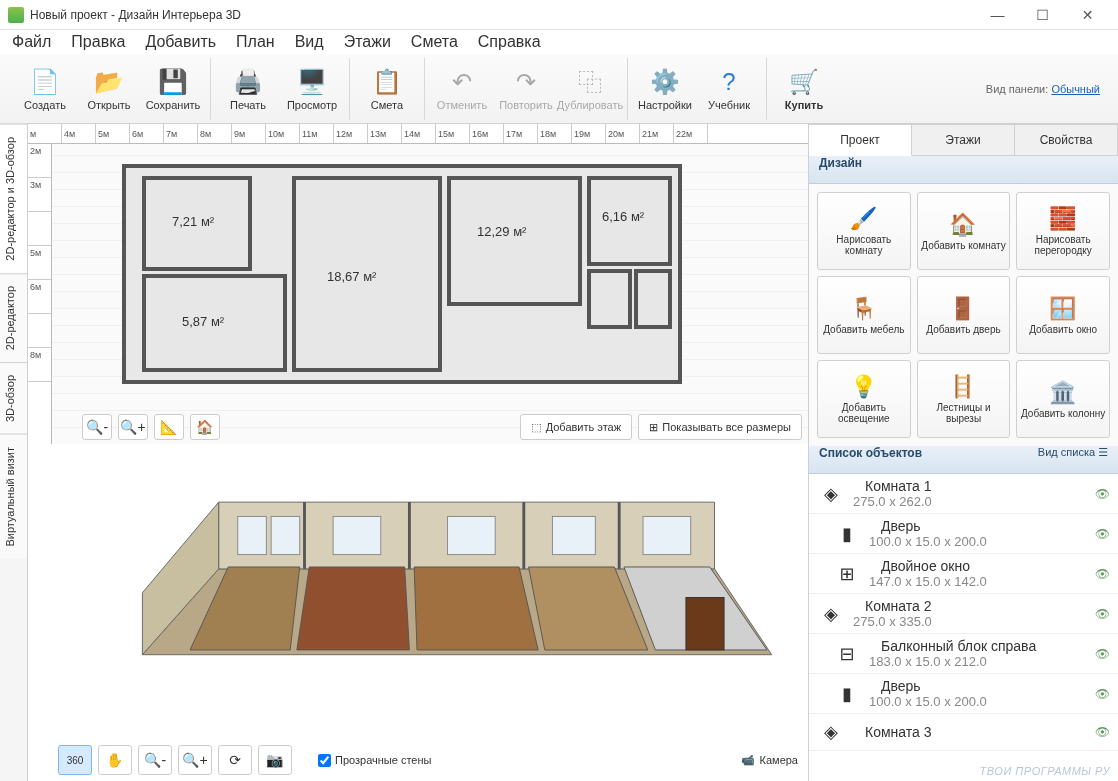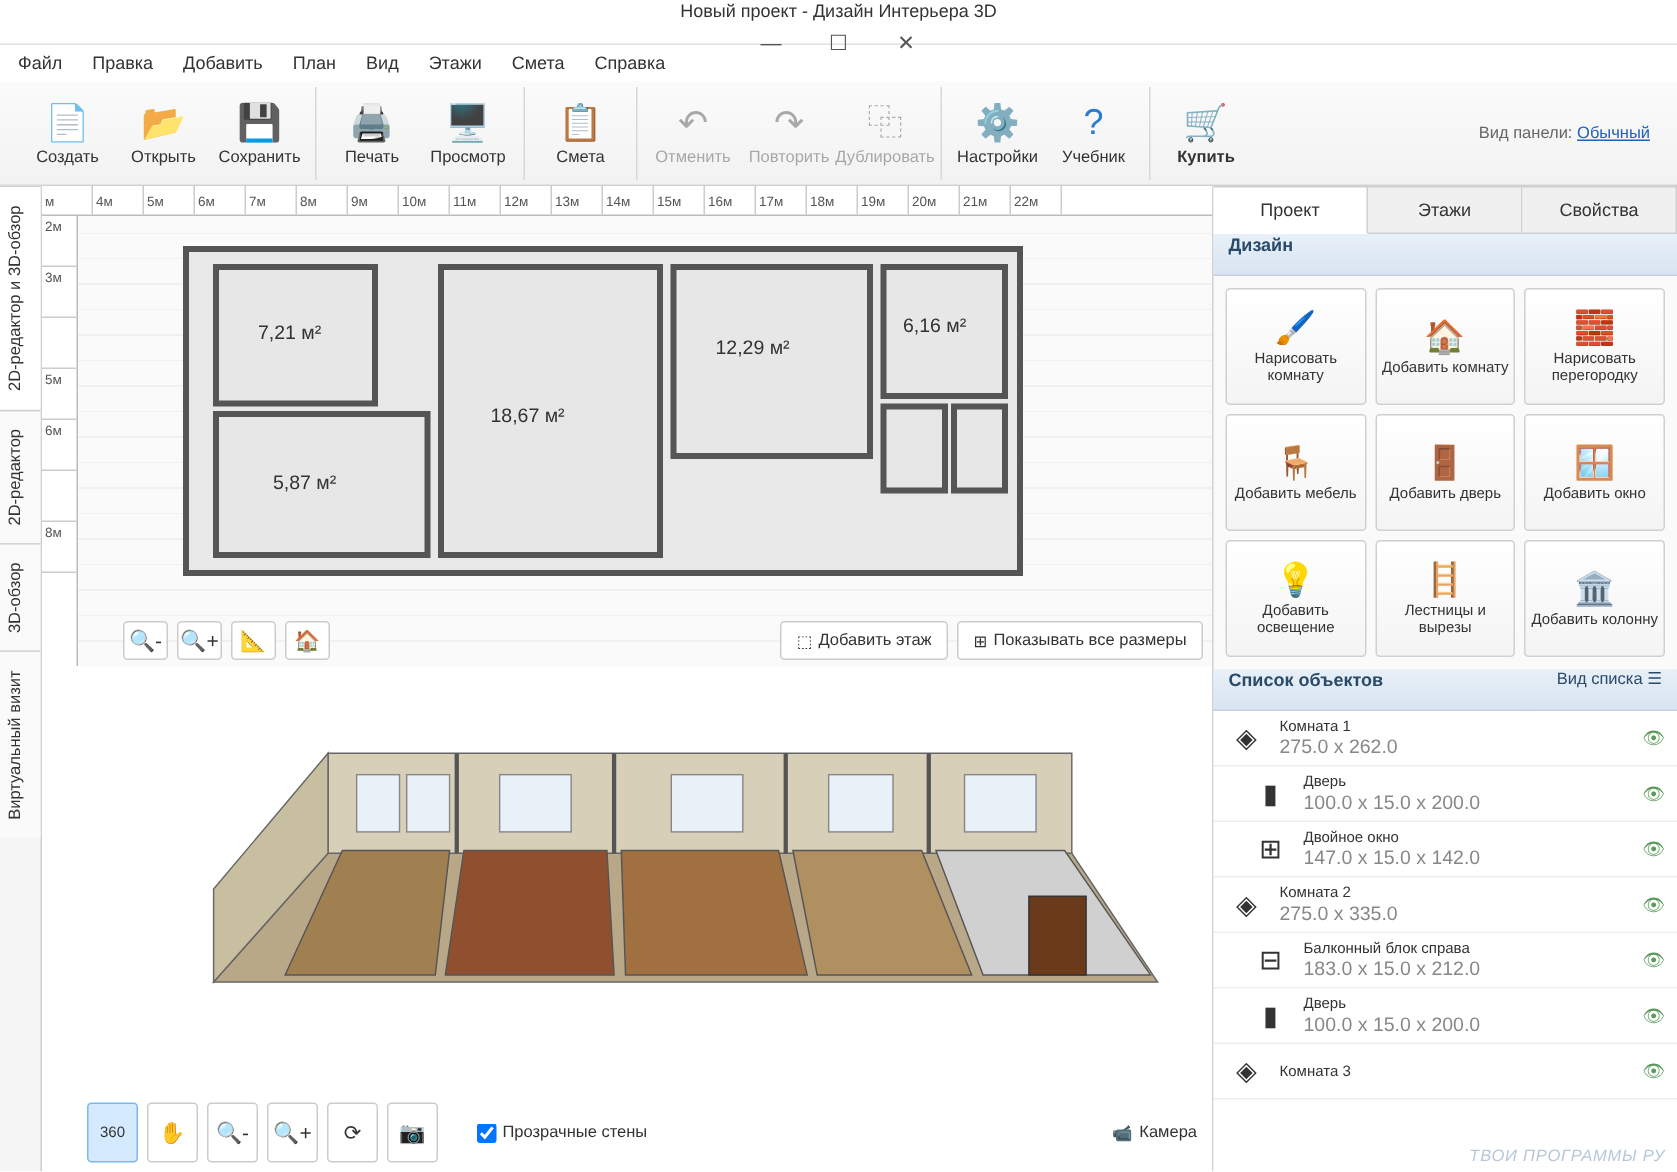--- a/index.html
+++ b/index.html
@@ -1,25 +1,25 @@
 <!DOCTYPE html>
 <html><head>
 <meta charset="utf-8">
 <style>
 * { box-sizing: border-box; margin: 0; padding: 0; font-family: 'Segoe UI', Tahoma, sans-serif; }
 body { background: #fff; width: 1118px; height: 781px; overflow: hidden; font-size: 12px; color: #333; }
 
-.titlebar { height: 30px; display: flex; align-items: center; padding: 0 8px; border-bottom: 1px solid #e0e0e0; flex-direction: column; }
+.titlebar { height: 30px; display: flex; align-items: center; padding: 0 8px; border-bottom: 1px solid #e0e0e0; }
 .titlebar .app-icon { width: 16px; height: 16px; background: linear-gradient(#8bc34a, #4caf50); border-radius: 2px; margin-right: 6px; }
 .titlebar .title { flex: 1; font-size: 12px; }
 .titlebar .win-controls { display: flex; gap: 0; }
 .titlebar .win-btn { width: 45px; height: 28px; display: flex; align-items: center; justify-content: center; cursor: pointer; font-size: 14px; color: #555; }
 
 .menubar { height: 24px; display: flex; align-items: center; padding: 0 4px; gap: 4px; }
-.menubar .menu-item { padding: 2px 8px; cursor: pointer; font-size: 12px; }
+.menubar .menu-item { padding: 2px 8px; cursor: pointer; font-size: 16px; }
 
 .toolbar { height: 70px; display: flex; align-items: center; padding: 4px 8px; border-bottom: 1px solid #d0d0d0; background: linear-gradient(#fbfbfb,#f2f2f2); }
 .tool-group { display: flex; gap: 2px; padding: 0 6px; border-right: 1px solid #d8d8d8; height: 62px; align-items: center; }
 .tool-btn { display: flex; flex-direction: column; align-items: center; justify-content: center; width: 62px; height: 58px; cursor: pointer; border-radius: 3px; gap: 2px; }
 .tool-btn .icon { width: 32px; height: 32px; display: flex; align-items: center; justify-content: center; font-size: 24px; }
 .tool-btn .lbl { font-size: 11px; text-align: center; line-height: 1; }
 .tool-btn.disabled { opacity: 0.4; cursor: default; }
 .toolbar .spacer { flex: 1; }
 .panel-mode { font-size: 11px; color: #666; padding-right: 10px; }
 .panel-mode a { color: #2060c0; text-decoration: underline; cursor: pointer; }
@@ -44,39 +44,39 @@
 .plan-toolbar-bottom { position: absolute; bottom: 4px; left: 30px; display: flex; gap: 6px; align-items: center; }
 .plan-toolbar-bottom .pbtn { width: 30px; height: 26px; border: 1px solid #ccc; background: #fff; border-radius: 3px; display: flex; align-items: center; justify-content: center; cursor: pointer; font-size: 14px; }
 .plan-toolbar-right { position: absolute; bottom: 4px; right: 6px; display: flex; gap: 6px; }
 .plan-toolbar-right .pbtn2 { height: 26px; padding: 0 10px; border: 1px solid #ccc; background: #fff; border-radius: 3px; display: flex; align-items: center; gap: 4px; cursor: pointer; font-size: 11px; }
 
 .view3d { flex: 1; background: #fff; position: relative; overflow: hidden; }
 .render { position: absolute; left: 60px; top: 20px; right: 20px; bottom: 50px; }
 .render svg { width: 100%; height: 100%; }
 
 .view3d-toolbar { position: absolute; bottom: 6px; left: 30px; right: 10px; display: flex; gap: 6px; align-items: center; }
-.view3d-toolbar .vbtn { width: 34px; height: 40px; border: 1px solid #ccc; background: #fff; border-radius: 3px; display: flex; align-items: center; justify-content: center; cursor: pointer; font-size: 14px; text-align: right; }
+.view3d-toolbar .vbtn { width: 34px; height: 30px; border: 1px solid #ccc; background: #fff; border-radius: 3px; display: flex; align-items: center; justify-content: center; cursor: pointer; font-size: 14px; text-align: right; }
 .view3d-toolbar .vbtn.primary { background: #d6eaff; border-color: #7ab8f0; font-size: 10px; }
 .view3d-toolbar .check { display: flex; align-items: center; gap: 4px; font-size: 11px; margin-left: 20px; }
 
 .right-panel { width: 310px; border-left: 1px solid #d0d0d0; display: flex; flex-direction: column; background: #fafafa; }
 .rtabs { display: flex; height: 32px; }
 .rtab { flex: 1; display: flex; align-items: center; justify-content: center; font-size: 12px; border: 1px solid #d0d0d0; border-left: none; background: #f0f0f0; cursor: pointer; }
 .rtab.active { background: #fff; border-bottom-color: #fff; font-weight: 500; }
 .section-header { height: 28px; background: linear-gradient(#e8f0f8,#d8e4f0); border-bottom: 1px solid #c0cde0; display: flex; align-items: flex-start; padding: 0 10px; font-weight: 600; font-size: 12px; color: #2a4a6a; }
 .section-header .right { margin-left: auto; font-weight: normal; font-size: 11px; }
 .tools-grid { display: grid; grid-template-columns: repeat(3,1fr); gap: 6px; padding: 8px; }
 .tool-card { height: 78px; border: 1px solid #d0d0d0; border-radius: 3px; background: linear-gradient(#fff,#f4f4f4); display: flex; flex-direction: column; align-items: center; justify-content: center; cursor: pointer; gap: 2px; }
 .tool-card .ticon { font-size: 22px; }
 .tool-card .tlabel { font-size: 10px; text-align: center; line-height: 1.1; padding: 0 2px; }
 .object-list { flex: 1; overflow-y: auto; background: #fff; }
 .obj-item { display: flex; align-items: center; padding: 4px 8px; border-bottom: 1px solid #eee; gap: 8px; cursor: pointer; }
 .obj-item .oicon { width: 28px; height: 28px; display: flex; align-items: center; justify-content: center; font-size: 18px; }
 .obj-item .otext { flex: 1; }
-.obj-item .oname { font-size: 10px; }
+.obj-item .oname { font-size: 14px; margin-left: 12px; }
 .obj-item .odim { font-size: 13px; color: #888; }
 .obj-item .eye { color: #5a9a5a; font-size: 12px; }
 .obj-item.child { padding-left: 24px; }
 
 .watermark { position: absolute; right: 8px; bottom: 4px; font-size: 11px; font-weight: normal; font-style: italic; color: rgba(90,130,170,0.45); letter-spacing: 0.5px; pointer-events: none; }
 </style>
 </head>
 <body>
 
 <div class="titlebar">

